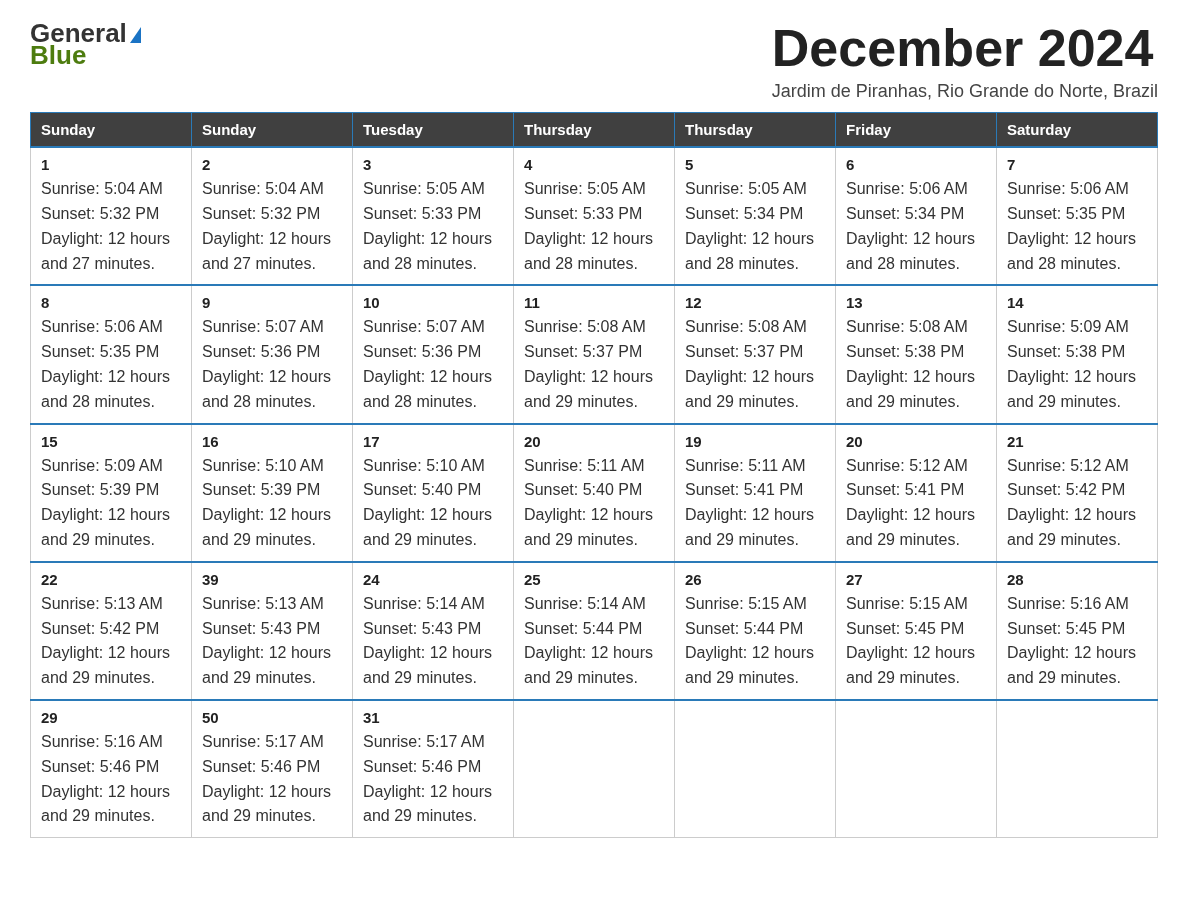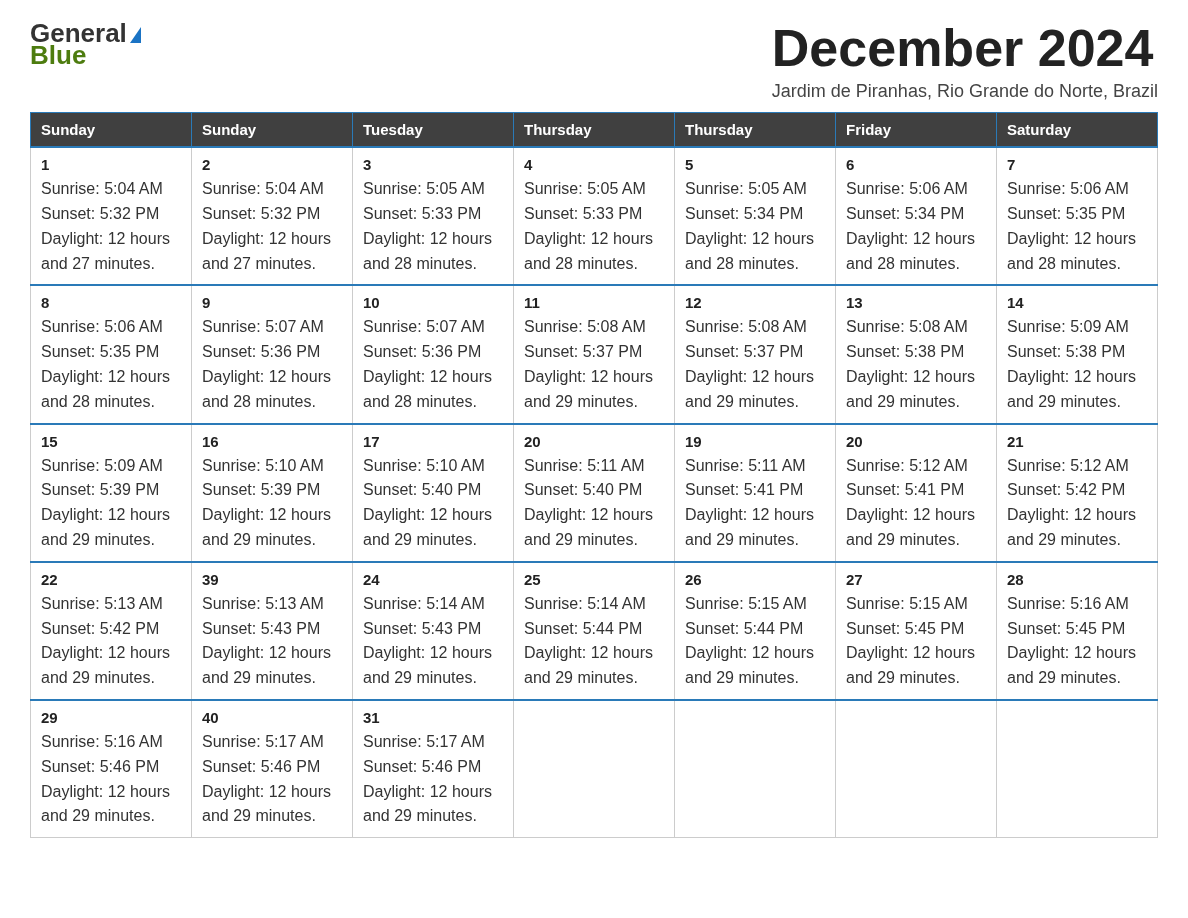--- a/index.html
+++ b/index.html
@@ -360,21 +360,21 @@
       <tr>
         <td>
           <span class="day-number">29</span>
           <div class="day-info">
             Sunrise: 5:16 AM<br>
             Sunset: 5:46 PM<br>
             Daylight: 12 hours and 29 minutes.
           </div>
         </td>
         <td>
-          <span class="day-number">40</span>
+          <span class="day-number">50</span>
           <div class="day-info">
             Sunrise: 5:17 AM<br>
             Sunset: 5:46 PM<br>
             Daylight: 12 hours and 29 minutes.
           </div>
         </td>
         <td>
           <span class="day-number">31</span>
           <div class="day-info">
             Sunrise: 5:17 AM<br>

